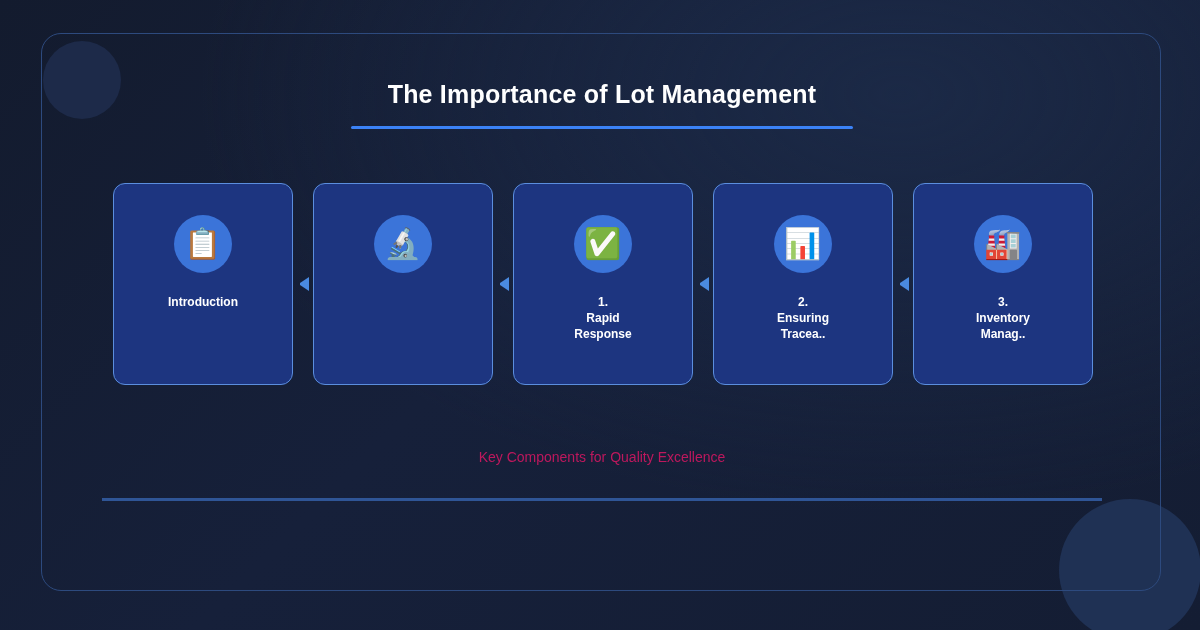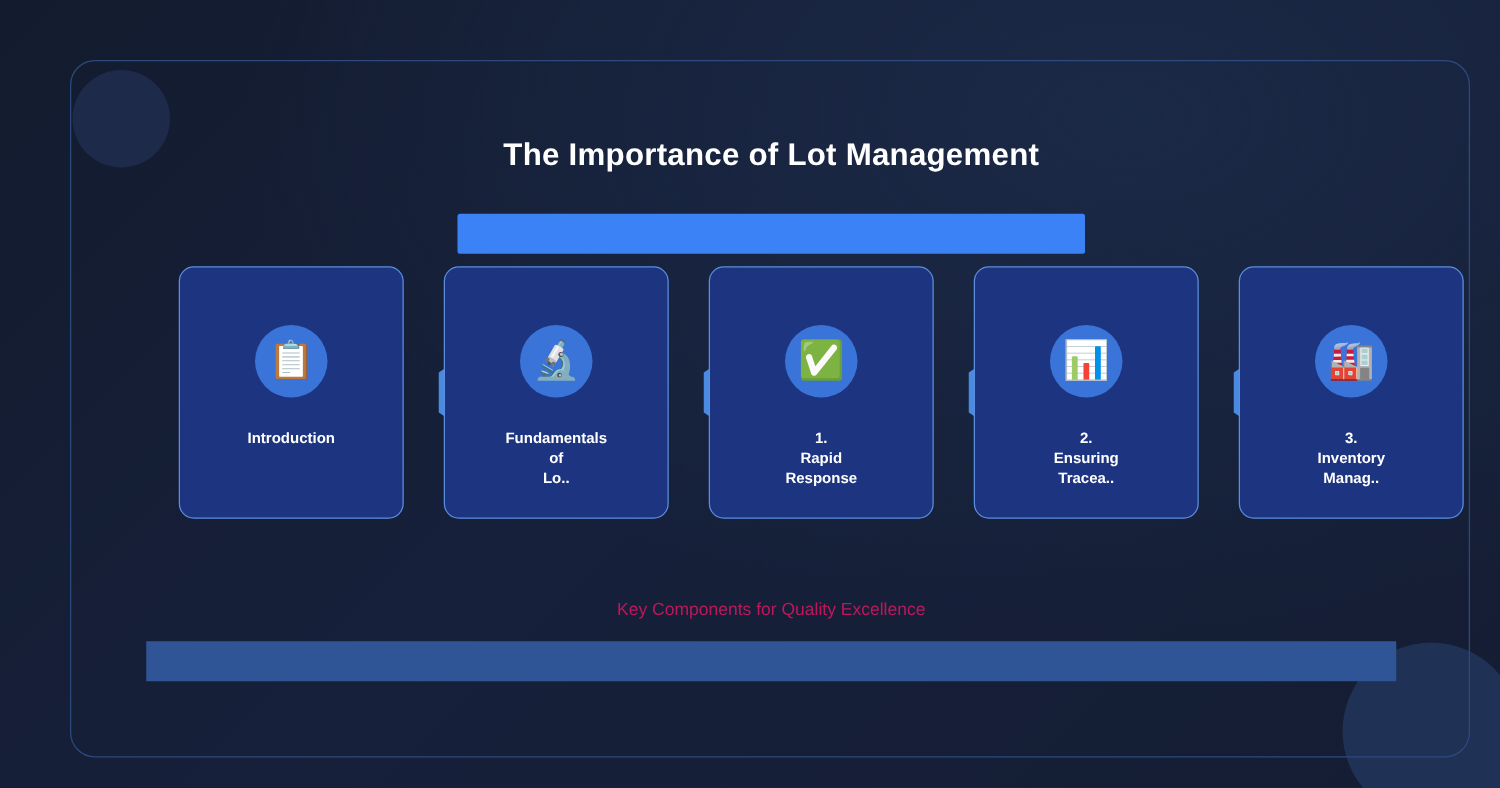--- a/index.html
+++ b/index.html
@@ -1,15 +1,15 @@
 <!DOCTYPE html>
 <html><head>
 <meta charset="utf-8">
 <style>
-  * { margin:0; padding:16px; box-sizing:border-box; }
+  * { margin:0; padding:1px; box-sizing:border-box; }
   html, body {
     width:1200px; height:630px;
     font-family:"Liberation Sans", sans-serif;
     overflow:hidden;
   }
   body {
     background:
       radial-gradient(ellipse at 75% 15%, #1b2946 0%, rgba(27,41,70,0) 55%),
       linear-gradient(135deg, #131b2e 0%, #16203a 45%, #141d33 100%);
     position:relative;
@@ -75,21 +75,21 @@
     margin-top:30px;
     border-radius:50%;
     background:#3b74d9;
     display:flex;
     align-items:center;
     justify-content:center;
     font-size:30px;
     line-height:1;
   }
   .card-label {
-    margin-top:8px;
+    margin-top:20px;
     color:#ffffff;
     font-size:12px;
     font-weight:bold;
     line-height:16px;
     text-align:center;
     width:150px;
     white-space:pre-line;
   }
   .connector {
     flex:0 0 auto;
@@ -150,23 +150,20 @@
       <div class="icon-circle">📋</div>
       <div class="card-label">Introduction</div>
     </div>
 
     <div class="connector">
       <div class="arrow-left"></div>
     </div>
 
     <div class="card">
       <div class="icon-circle">🔬</div>
-      <div class="card-label">Fundamentals
-of
-Lo..</div>
     </div>
 
     <div class="connector">
       <div class="arrow-left"></div>
     </div>
 
     <div class="card">
       <div class="icon-circle">✅</div>
       <div class="card-label">1.
 Rapid

